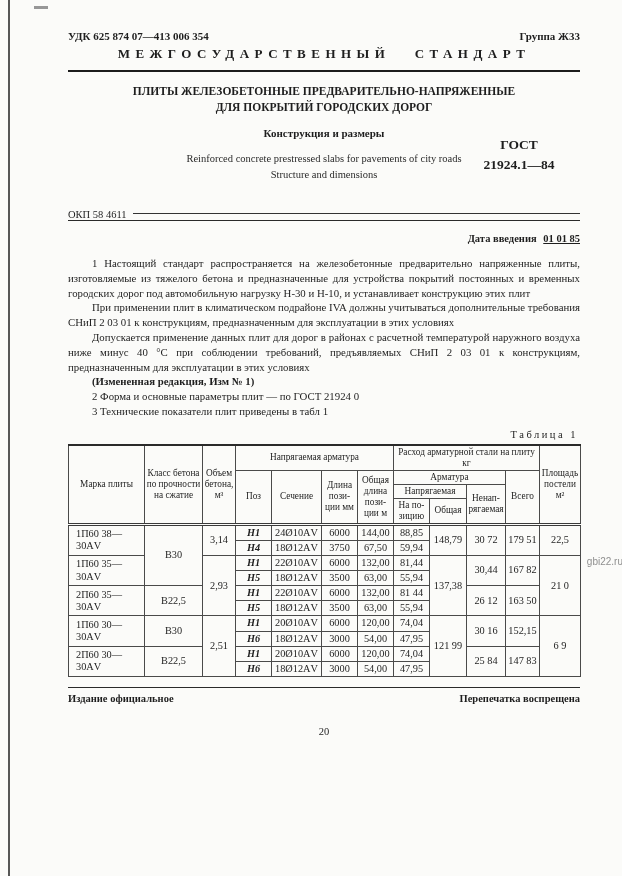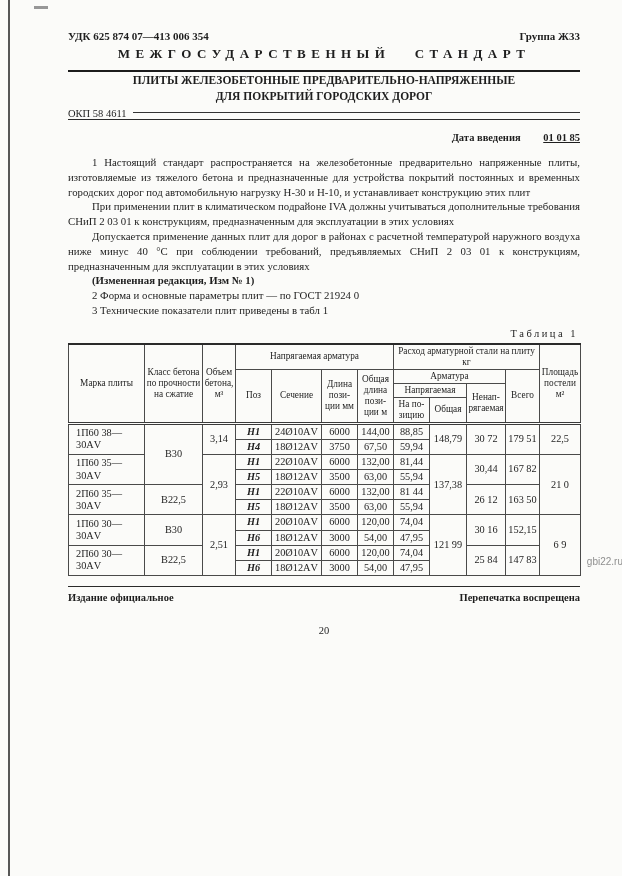--- a/index.html
+++ b/index.html
@@ -19,34 +19,34 @@
   .meta-row{display:flex;justify-content:space-between;font-size:11px;font-weight:bold;}
   .standard-name{
     text-align:center;font-weight:bold;font-size:13px;
     letter-spacing:.42em;word-spacing:1.2em;
     margin-top:4px;white-space:nowrap;
   }
   .rule-thick{height:2px;background:#1c1c1c;margin-top:8px;}
   .rule-thin{height:1px;background:#2a2a2a;}
 
   
-  .doc-title{font-weight:bold;font-size:11.5px;text-align:center;line-height:1.35;margin-top:1px;}
+  .doc-title{font-weight:bold;font-size:11.5px;text-align:center;line-height:1.35;margin-top:12px;}
   .title-zone{position:relative;min-height:78px;margin-top:2px;}
   .subtitle{font-weight:bold;font-size:11px;text-align:center;margin-top:12px;}
   .subtitle-en{font-size:10.5px;text-align:center;line-height:1.5;margin-top:12px;color:#2a2a2a;}
   .gost-block{
     position:absolute;right:6px;top:8px;width:110px;
     font-weight:bold;font-size:13.5px;text-align:center;line-height:1.5;
   }
 
   
   .okp-row{display:flex;align-items:center;font-size:10.5px;margin-top:4px;}
   .okp-row .fill{flex:1;border-bottom:1px solid #333;margin-bottom:2px;margin-left:6px;}
   .date-row{text-align:right;font-size:10.5px;font-weight:bold;margin-top:12px;}
-  .date-row .date-val{text-decoration:underline;margin-left:20px;}
+  .date-row .date-val{text-decoration:underline;margin-left:4px;}
 
   
   .body-text{margin-top:12px;font-size:10.8px;line-height:14.8px;text-align:justify;}
   .body-text p{margin:0;text-indent:24px;}
   .p-bold{font-weight:bold;}
 
   
   .table-caption{text-align:right;font-size:10.5px;letter-spacing:2.5px;margin:10px 2px 4px 0;}
   table{border-collapse:collapse;width:100%;table-layout:fixed;}
   th,td{
@@ -88,20 +88,31 @@
   </div>
 
   <div class="standard-name">МЕЖГОСУДАРСТВЕННЫЙ СТАНДАРТ</div>
   <div class="rule-thick"></div>
 
   <div class="doc-title">
     <div>ПЛИТЫ ЖЕЛЕЗОБЕТОННЫЕ ПРЕДВАРИТЕЛЬНО-НАПРЯЖЕННЫЕ</div>
     <div>ДЛЯ ПОКРЫТИЙ ГОРОДСКИХ ДОРОГ</div>
   </div>
 
+  <div class="title-zone">
+    <div class="subtitle">Конструкция и размеры</div>
+    <div class="subtitle-en">
+      <div>Reinforced concrete prestressed slabs for pavements of city roads</div>
+      <div>Structure and dimensions</div>
+    </div>
+    <div class="gost-block">
+      <div>ГОСТ</div>
+      <div>21924.1—84</div>
+    </div>
+  </div>
 
   <div class="okp-row">
     <span>ОКП 58 4611</span>
     <span class="fill"></span>
   </div>
   <div class="rule-thin"></div>
 
   <div class="date-row">
     <span>Дата введения</span>
     <span class="date-val">01 01 85</span>

